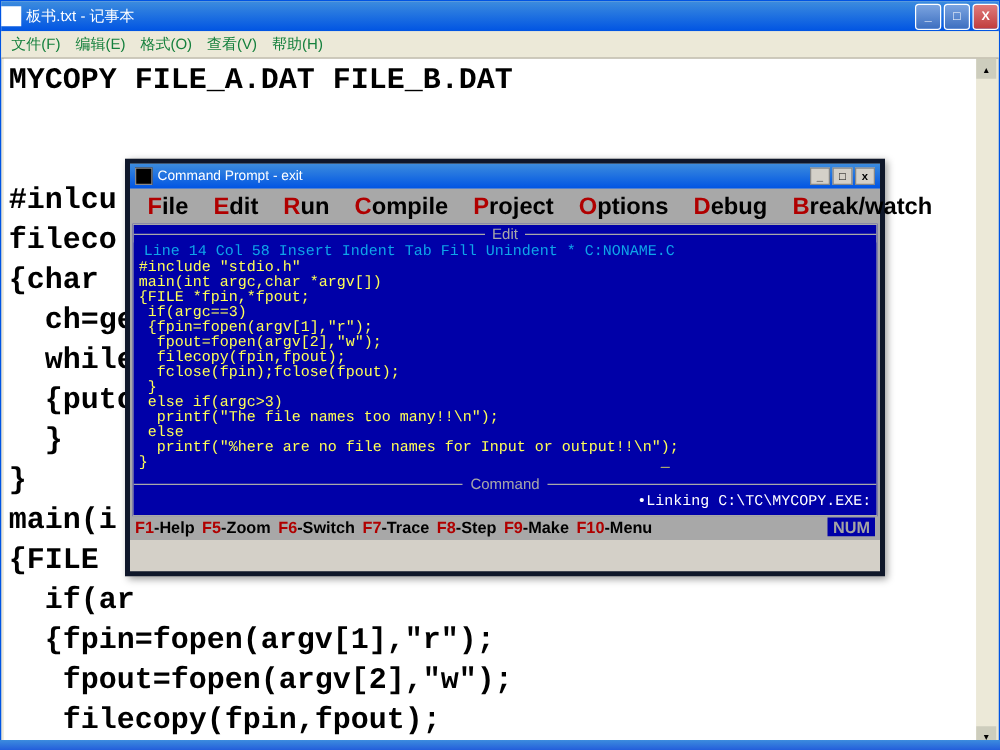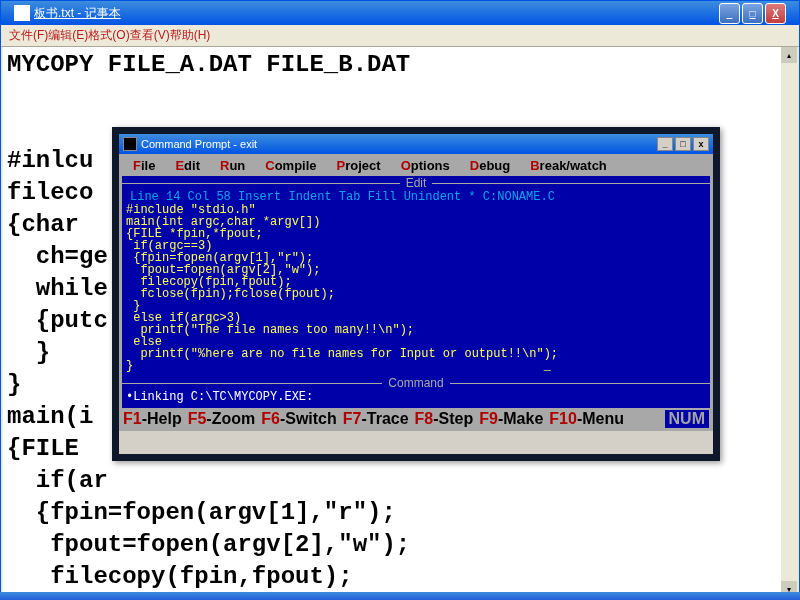--- a/index.html
+++ b/index.html
@@ -1,51 +1,51 @@
 <!DOCTYPE html>
 <html><head>
 <meta charset="utf-8">
 <style>
 * { margin:0; padding:0; box-sizing:border-box; font-family:"Tahoma",sans-serif; }
 body { width:800px; height:600px; background:#3a6ea5; overflow:hidden; position:relative; }
 
 
 .notepad { position:absolute; left:0; top:0; width:800px; height:600px; background:#ece9d8; border:1px solid #0054e3; }
-.np-title { height:24px; background:linear-gradient(#3c8cde,#0054e3); display:flex; align-items:center; color:#fff; font-size:12px; padding:0 13px;text-decoration:underline; }
+.np-title { height:24px; background:linear-gradient(#3c8cde,#0054e3); display:flex; align-items:center; color:#fff; font-size:12px; padding:0 0; }
 .np-title .icon { width:16px; height:16px; background:#fff; margin-right:4px; display:inline-block; }
 .np-title .spacer { flex:1; }
 .np-title .winbtn { width:21px; height:21px; margin-left:2px; display:flex; align-items:center; justify-content:center; font-family:Arial; font-size:10px; font-weight:bold; border:1px solid #fff; border-radius:3px; }
 .np-title .min,.np-title .max { background:linear-gradient(#7ba4e0,#3d6fc0); color:#fff; }
 .np-title .close { background:linear-gradient(#e07b7b,#c03d3d); color:#fff; }
-.np-menu { height:22px; background:#ece9d8; display:flex; align-items:center; gap:0; padding:0 8px; font-size:12px; color:#b91c1c; border-bottom:1px solid #aca899; }
+.np-menu { height:22px; background:#ece9d8; display:flex; align-items:center; gap:12px; padding:0 8px; font-size:12px; color:#15803d; border-bottom:1px solid #aca899; }
 .np-body { position:absolute; top:46px; left:2px; right:18px; bottom:2px; background:#fff; overflow:hidden; }
 .np-text { font-family:"Courier New",monospace; font-size:24px; font-weight:bold; line-height:32px; white-space:pre; padding:2px 4px; }
 .np-scroll { position:absolute; right:2px; top:46px; width:16px; bottom:2px; background:#ece9d8; }
 .np-scroll .up,.np-scroll .dn { height:16px; background:#cdcdbd; display:flex; align-items:center; justify-content:center; font-size:8px; }
 .np-scroll .dn { position:absolute; bottom:0; width:100%; }
 
 
-.tc { position:absolute; left:112px; top:127px; width:608px; height:334px; border:7px solid #0f172a; background:#d4d0c8; box-shadow:2px 2px 6px rgba(0,0,0,.4); }
+.tc { position:absolute; left:100px; top:127px; width:608px; height:334px; border:4px solid #0f172a; background:#d4d0c8; box-shadow:2px 2px 6px rgba(0,0,0,.4); }
 .tc-title { height:20px; background:linear-gradient(#3c8cde,#0054e3); display:flex; align-items:center; color:#fff; font-size:11px; padding:0 4px; }
 .tc-title .cmdicon { width:14px; height:14px; background:#000; margin-right:4px; display:inline-block; border:1px solid #888; }
 .tc-title .spacer { flex:1; }
 .tc-title .wb { width:16px; height:14px; background:#d4d0c8; border:1px solid #888; margin-left:2px; font-size:9px; display:flex; align-items:center; justify-content:center; color:#000; font-weight:bold; }
 .tc-body { background:#a8a8a8; padding:2px; }
-.tc-menu { background:#a8a8a8; display:flex; gap:20px; padding:2px 12px; font-family:"Courier New",monospace; font-size:13px; font-weight:bold; color:#000; }
+.tc-menu { background:#a8a8a8; display:flex; gap:20px; padding:2px 12px; font-family:"Courier New",monospace; font-size:19px; font-weight:bold; color:#000; }
 .tc-menu span b { color:#b00000; }
 .tc-edit { background:#0000a8; border:1px solid #a8a8a8; }
 .tc-edit-hdr { color:#a8a8a8; font-family:"Courier New",monospace; font-size:12px; text-align:center; }
 .tc-status { color:#0ea5e9; background:#0000a8; font-family:"Courier New",monospace; font-size:12px; padding:0 8px; }
 .tc-code { color:#ffff55; background:#0000a8; font-family:"Courier New",monospace; font-size:12px; line-height:12px; white-space:pre; padding:0 4px 4px 4px; min-height:168px; }
 .tc-msg-hdr { color:#a8a8a8; font-family:"Courier New",monospace; font-size:12px; text-align:center; background:#0000a8; }
 .tc-msg-line { display:flex; align-items:center; }
 .tc-msg-line::before,.tc-msg-line::after { content:""; flex:1; border-top:1px solid #a8a8a8; }
 .tc-msg-line span { padding:0 6px; }
-.tc-msg { color:#fff; background:#0000a8; font-family:"Courier New",monospace; font-size:12px; padding:0 4px 4px 4px; }
-.tc-fkeys { background:#a8a8a8; font-family:"Courier New",monospace; font-size:16px; font-weight:bold; color:#000; padding:1px 2px; display:flex; gap:6px; align-items:center; }
+.tc-msg { color:#fff; background:#0000a8; font-family:"Courier New",monospace; font-size:12px; padding:0 4px 4px 4px;text-align:right; }
+.tc-fkeys { background:#a8a8a8; font-family:"Courier New",monospace; font-size:13px; font-weight:bold; color:#000; padding:1px 2px; display:flex; gap:6px; align-items:center; }
 .tc-fkeys b { color:#b00000; }
 .tc-fkeys .num { background:#0000a8; color:#a3a3a3; padding:0 4px; margin-left:auto; }
 
 .taskbar { position:absolute; left:0; bottom:0; width:800px; height:8px; background:linear-gradient(#3c8cde,#245edb); }
 </style>
 </head>
 <body>
 
 <div class="notepad">
   <div class="np-title">

